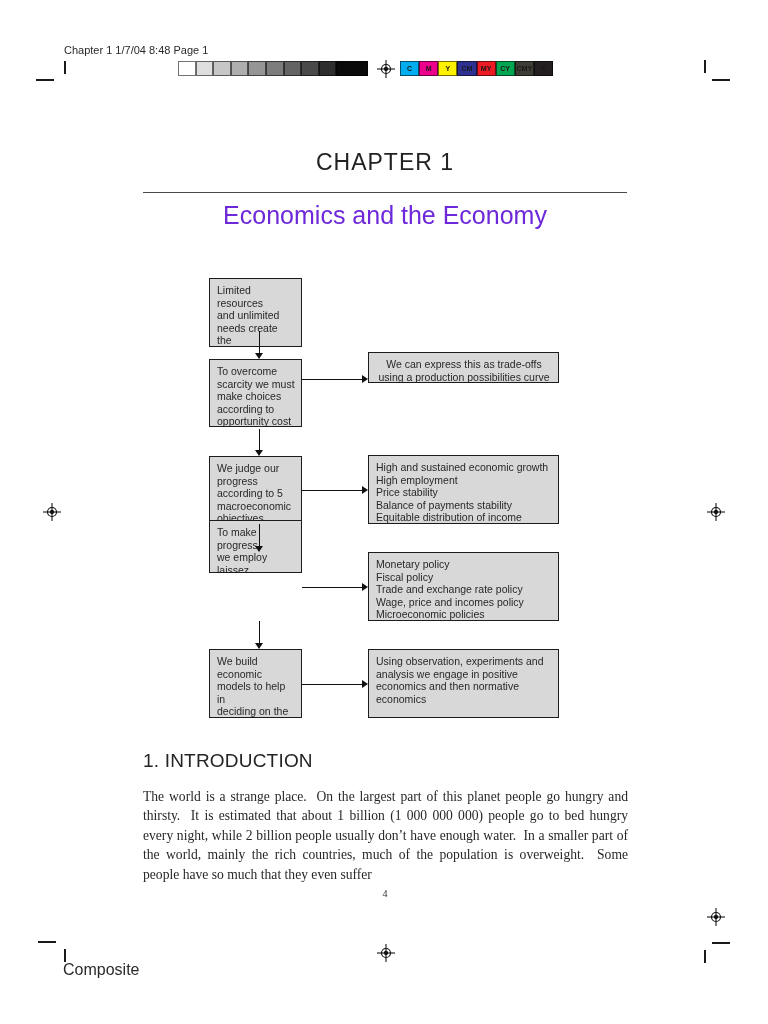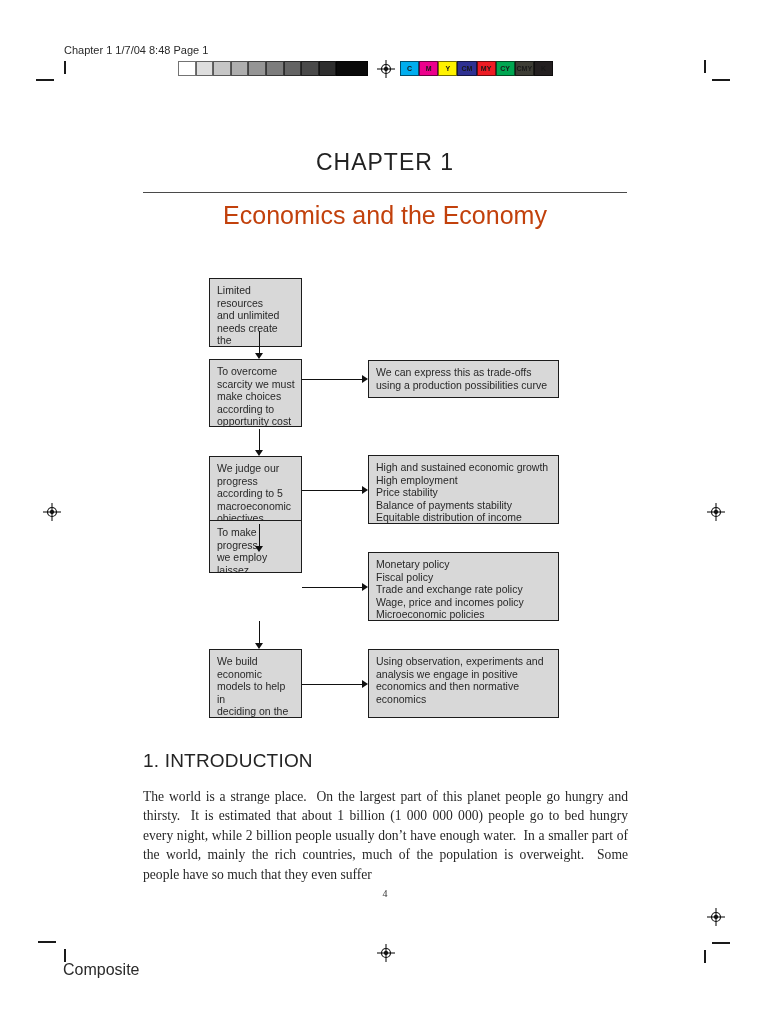--- a/index.html
+++ b/index.html
@@ -30,21 +30,21 @@
   }
 
   
   .chapter-title {
     left: 143px; top: 149px; width: 484px;
     text-align: center; font-size: 23px; letter-spacing: 1px; color: #222;
   }
   .title-rule { left: 143px; top: 192px; width: 484px; height: 1px; background: #4a4a4a; }
   .subtitle {
     left: 143px; top: 201px; width: 484px;
-    text-align: center; font-size: 25px; color: #c2410c;
+    text-align: center; font-size: 25px; color: #6d28d9;
   }
 
   
   .flow-box {
     background: #d8d8d8;
     border: 1px solid #1c1c1c;
     color: #282828;
     font-size: 10.5px;
     line-height: 12.6px;
     padding: 5px 6px 4px 7px;
@@ -151,21 +151,21 @@
 <div class="abs flow-box flow-left" style="top:520px; height:53px;">To make progress
 we employ laissez
 faire and
 economic policies</div>
 <div class="abs flow-box flow-left" style="top:649px; height:69px;">We build economic
 models to help in
 deciding on the
 best economic
 policies</div>
 
-<div class="abs flow-box flow-right" style="top:360px; height:38px;">We can express this as trade-offs
+<div class="abs flow-box flow-right" style="top:352px; height:31px;text-align:center;">We can express this as trade-offs
 using a production possibilities curve</div>
 <div class="abs flow-box flow-right" style="top:455px; height:69px;">High and sustained economic growth
 High employment
 Price stability
 Balance of payments stability
 Equitable distribution of income</div>
 <div class="abs flow-box flow-right" style="top:552px; height:69px;">Monetary policy
 Fiscal policy
 Trade and exchange rate policy
 Wage, price and incomes policy

